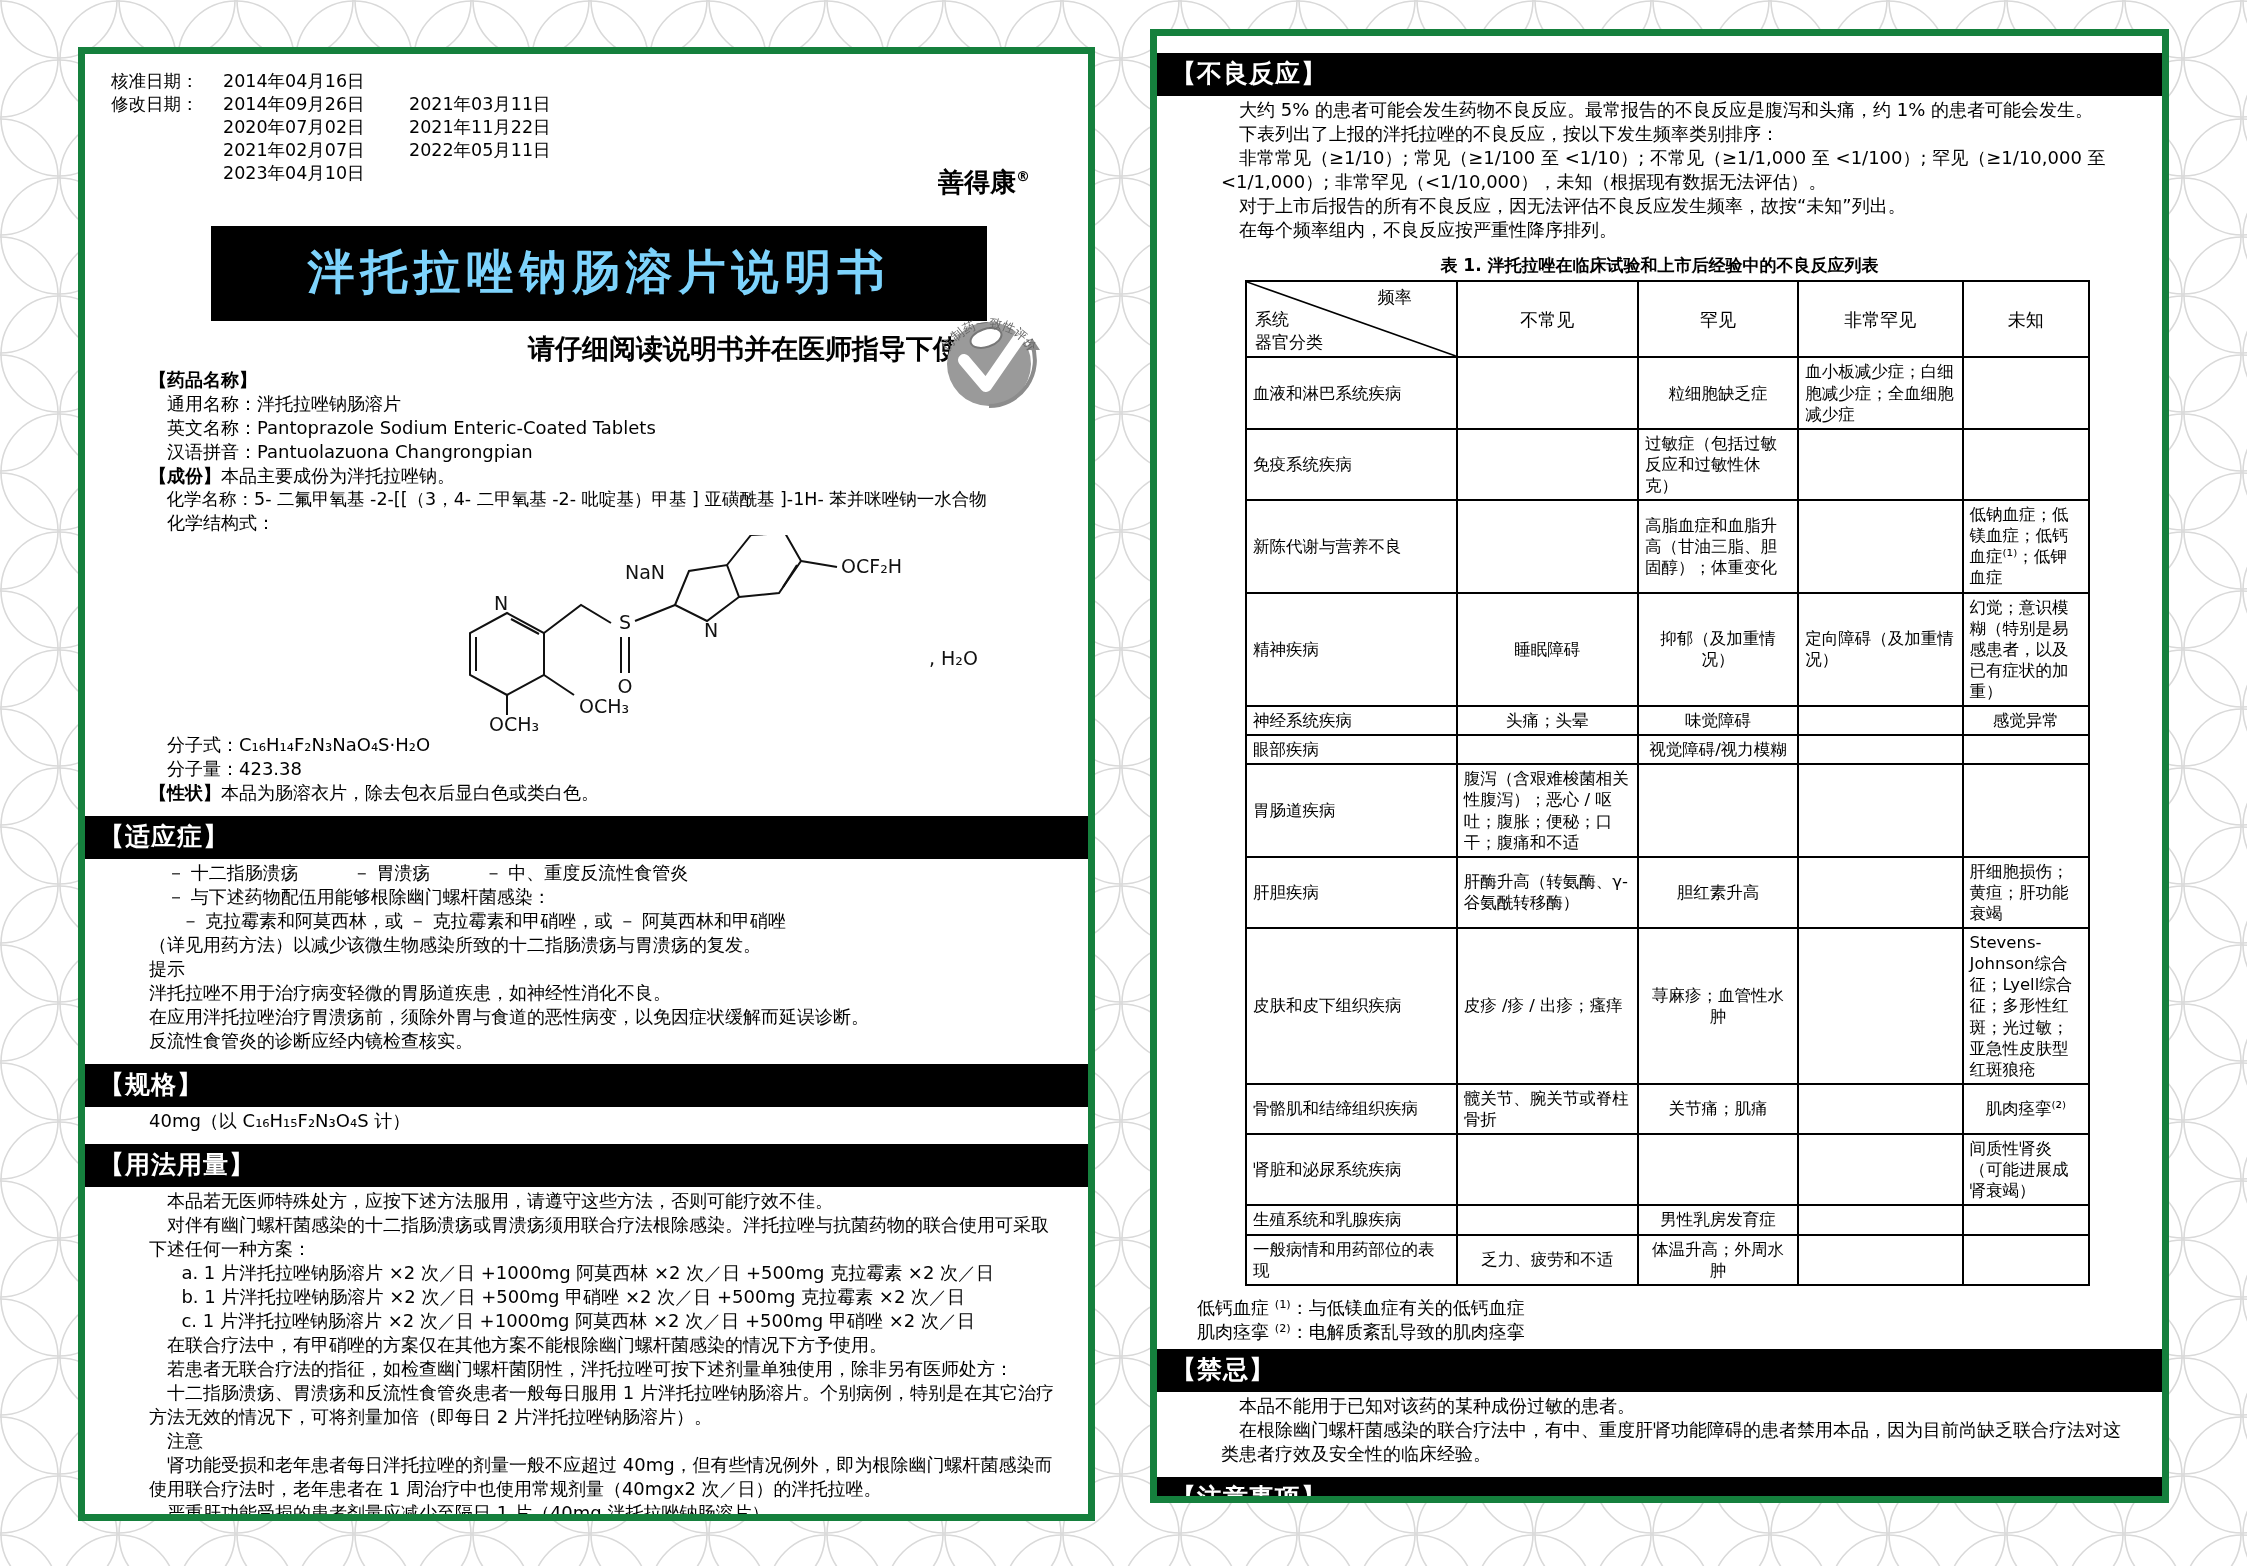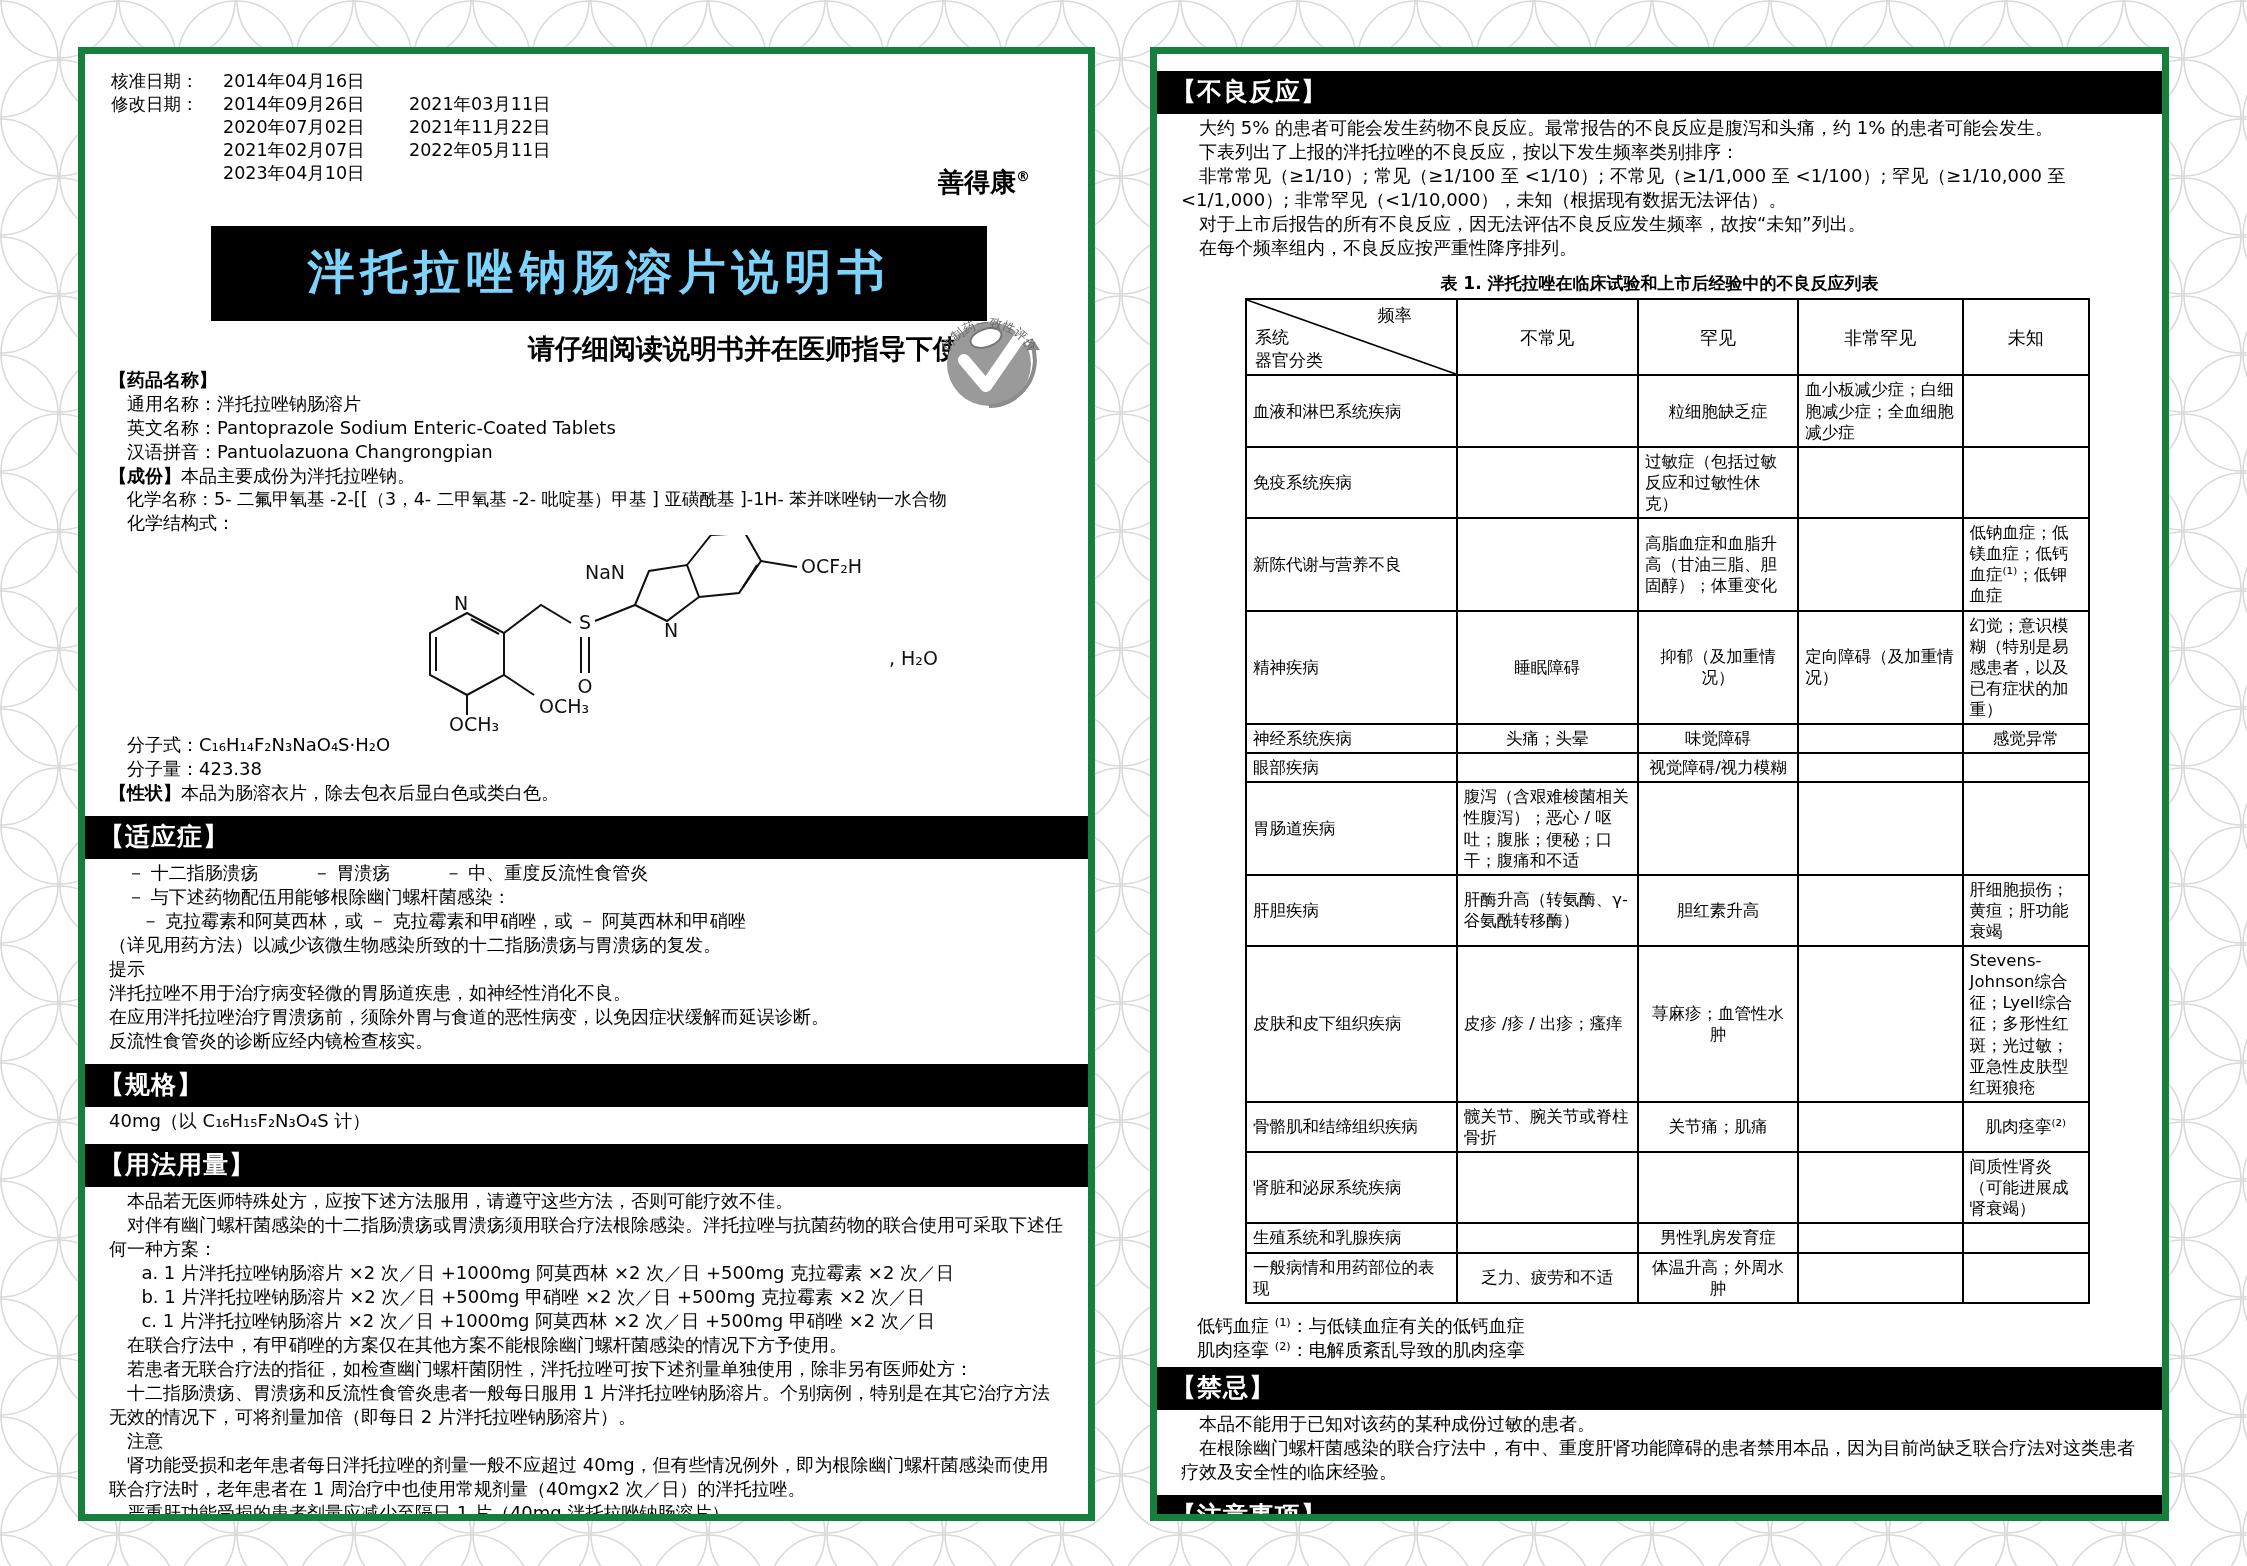--- a/index.html
+++ b/index.html
@@ -6,40 +6,40 @@
   body{
     width:2247px;height:1566px;position:relative;background:#ffffff;
     font-family:"DejaVu Sans","Liberation Sans",sans-serif;color:#000;
   }
   svg.bgpattern{position:absolute;left:0;top:0;z-index:0;}
   .page{
     position:absolute;z-index:1;background:#ffffff;border:7px solid #15803d;
     box-sizing:border-box;overflow:hidden;font-size:18px;line-height:1.33;
   }
   .page-left{left:78px;top:47px;width:1017px;height:1474px;}
-  .page-right{left:1150px;top:47px;width:1019px;height:1474px;}
+  .page-right{left:1150px;top:29px;width:1019px;height:1474px;}
 
   
   .dates{margin:16px 0 0 26px;font-size:17.5px;line-height:1.32;}
   .drow{display:flex;}
   .dlbl{width:112px;flex:0 0 auto;}
   .dcol{display:flex;flex-direction:column;width:186px;flex:0 0 auto;}
 
   .brandline{text-align:right;padding-right:58px;font-size:26px;font-weight:700;margin-top:-20px;}
   .brandline sup{font-size:14px;}
 
   .titlebar{
     margin:26px 0 10px 126px;width:776px;background:#000;color:#7dd3fc;text-align:center;
     font-size:47px;font-weight:700;letter-spacing:6px;padding:15px 0 17px;box-sizing:border-box;
   }
   .subtitle{margin-left:126px;width:776px;text-align:right;font-size:27px;font-weight:700;}
 
   .badge{position:absolute;right:38px;top:244px;}
 
-  .content{padding:2px 24px 6px;}
+  .content{padding:2px 24px 6px;margin-left:40px;}
   .para{margin:0;}
   .i0{text-indent:0;}
   .i1{text-indent:1em;}
   .i2{text-indent:1.8em;}
   .bold{font-weight:700;}
   .inlinehead{font-weight:700;}
 
   .bar{
     background:#000;color:#fff;font-weight:700;font-size:25px;
     padding:4px 14px 6px;margin-top:5px;letter-spacing:1px;

